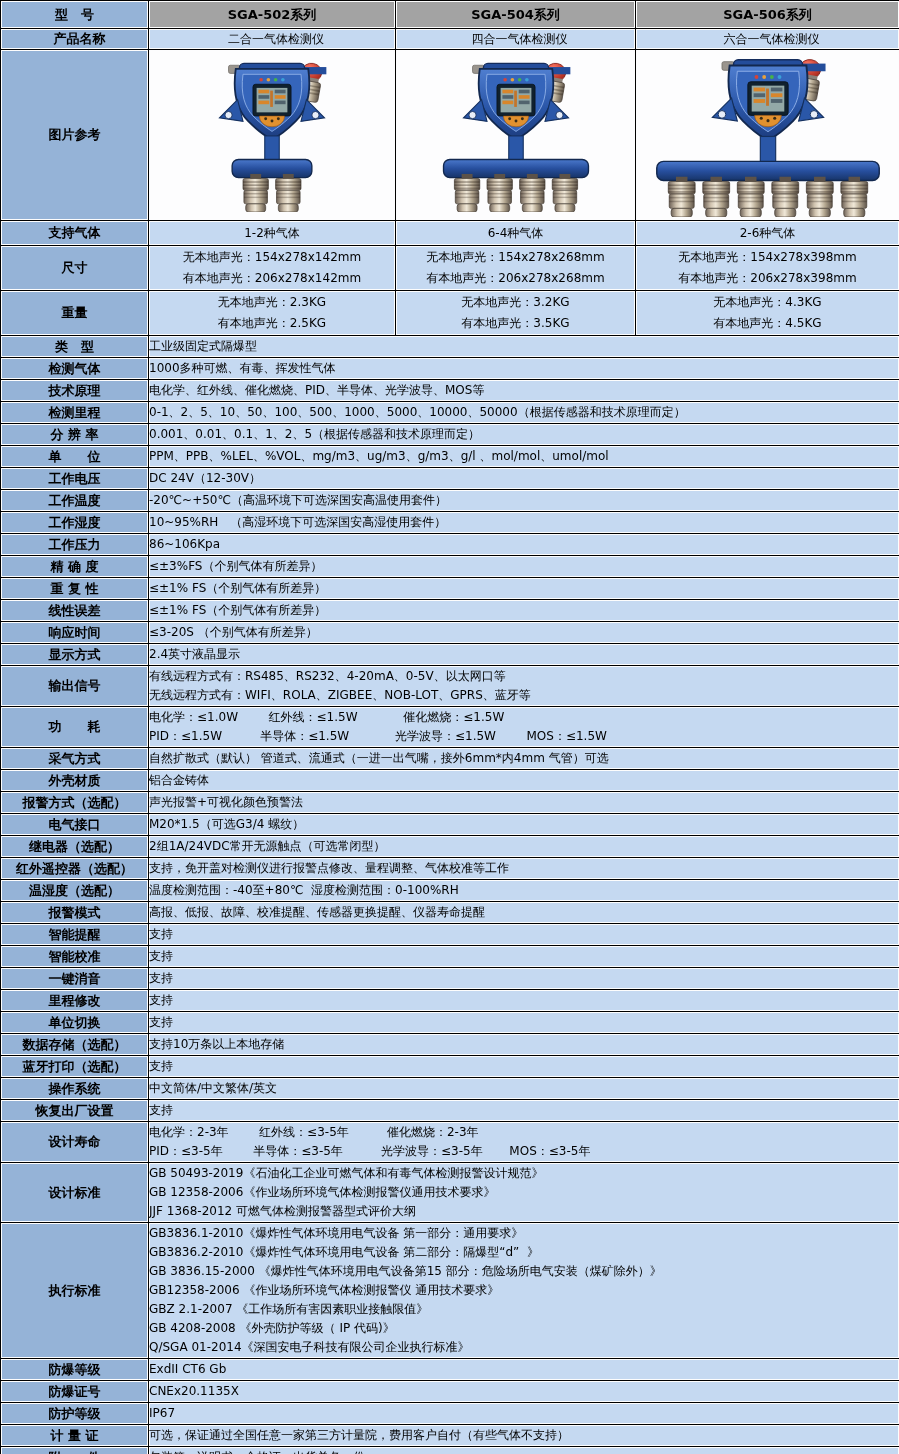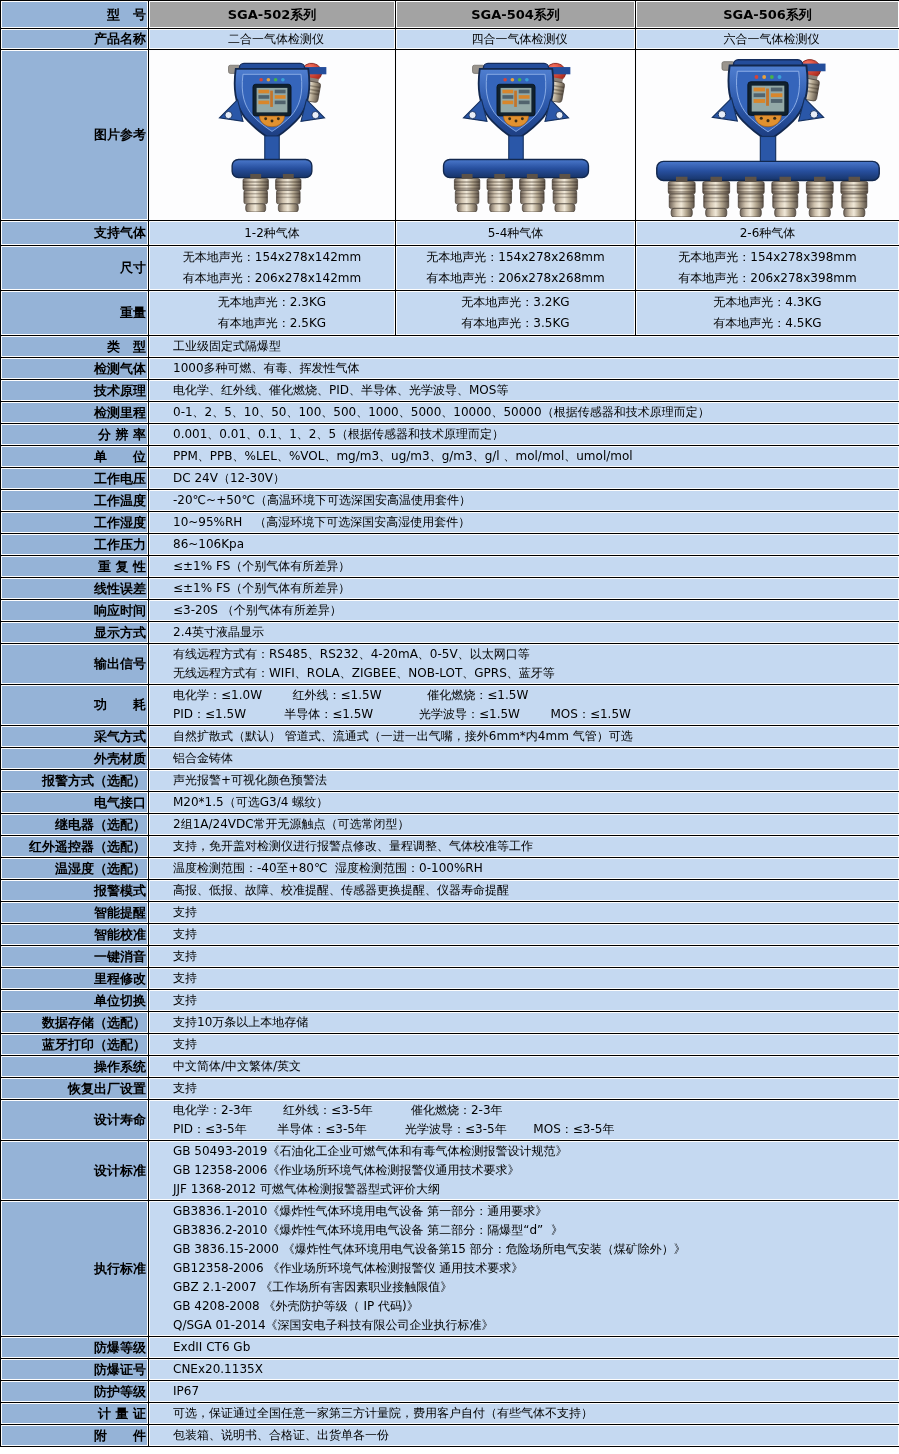--- a/index.html
+++ b/index.html
@@ -4,36 +4,36 @@
 <style>
   html,body{margin:0;padding:0;background:#ffffff;}
   body{font-family:"DejaVu Sans",sans-serif;color:#000;}
   .sheet{width:899px;}
   table{border-collapse:collapse;width:899px;table-layout:fixed;}
   th,td{border:1px solid #000;overflow:hidden;}
   th.lbl{
     background:#95b3d7;
     font-weight:bold;
     font-size:13px;
-    text-align:right;
+    text-align:center;
     padding:1px 2px;
     box-shadow:inset 0 0 0 1px #fdfdfd;
   }
   td.cell{
     background:#c5d9f1;
     font-size:12px;
     text-align:center;
     padding:1px 4px;
     box-shadow:inset 0 0 0 1px #fdfdfd;
   }
   td.val{
     background:#c5d9f1;
     font-size:12px;
     text-align:left;
-    padding:1px 24px;
+    padding:1px 0;
     white-space:pre-wrap;
     box-shadow:inset 0 0 0 1px #fdfdfd;
   }
   .line{line-height:19px;}
   tr.r-model th, tr.r-model td{height:25px;}
   tr.r-model td{font-weight:bold;font-size:13px;background:#a3a3a3;}
   tr.r-product th, tr.r-product td{height:17px;padding-left:12px;}
   tr.r-gas th, tr.r-gas td{height:22px;}
   tr.r-size th, tr.r-size td, tr.r-weight th, tr.r-weight td{height:42px;}
   tr.r-size .line, tr.r-weight .line{line-height:21px;}
@@ -187,21 +187,21 @@
                 <use href="#sensor" x="148" y="128"></use>
                 <use href="#sensor" x="184" y="128"></use>
                 <use href="#sensor" x="220" y="128"></use>
               </g>
         </svg>
       </td>
     </tr>
     <tr class="r-gas">
       <th class="lbl">支持气体</th>
       <td class="cell">1-2种气体</td>
-      <td class="cell">5-4种气体</td>
+      <td class="cell">6-4种气体</td>
       <td class="cell">2-6种气体</td>
     </tr>
     <tr class="r-size">
       <th class="lbl">尺寸</th>
       <td class="cell">
         <div class="line">无本地声光：154x278x142mm</div>
         <div class="line">有本地声光：206x278x142mm</div>
       </td>
       <td class="cell">
         <div class="line">无本地声光：154x278x268mm</div>
@@ -272,20 +272,24 @@
   <tr>
     <th class="lbl">工作湿度</th>
     <td class="val" colspan="3"><div class="line">10~95%RH　（高湿环境下可选深国安高湿使用套件）</div></td>
   </tr>
 
   <tr>
     <th class="lbl">工作压力</th>
     <td class="val" colspan="3"><div class="line">86~106Kpa</div></td>
   </tr>
 
+  <tr>
+    <th class="lbl">精 确 度</th>
+    <td class="val" colspan="3"><div class="line">≤±3%FS（个别气体有所差异）</div></td>
+  </tr>
 
   <tr>
     <th class="lbl">重 复 性</th>
     <td class="val" colspan="3"><div class="line">≤±1% FS（个别气体有所差异）</div></td>
   </tr>
 
   <tr>
     <th class="lbl">线性误差</th>
     <td class="val" colspan="3"><div class="line">≤±1% FS（个别气体有所差异）</div></td>
   </tr>

